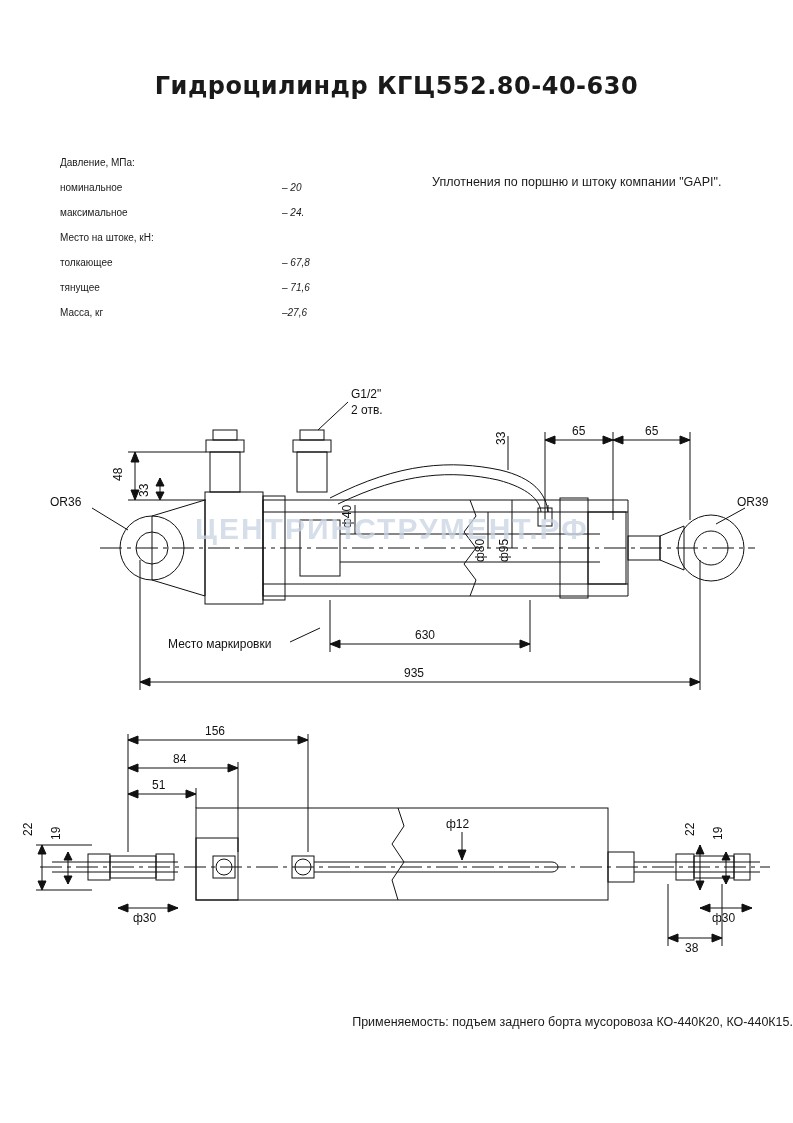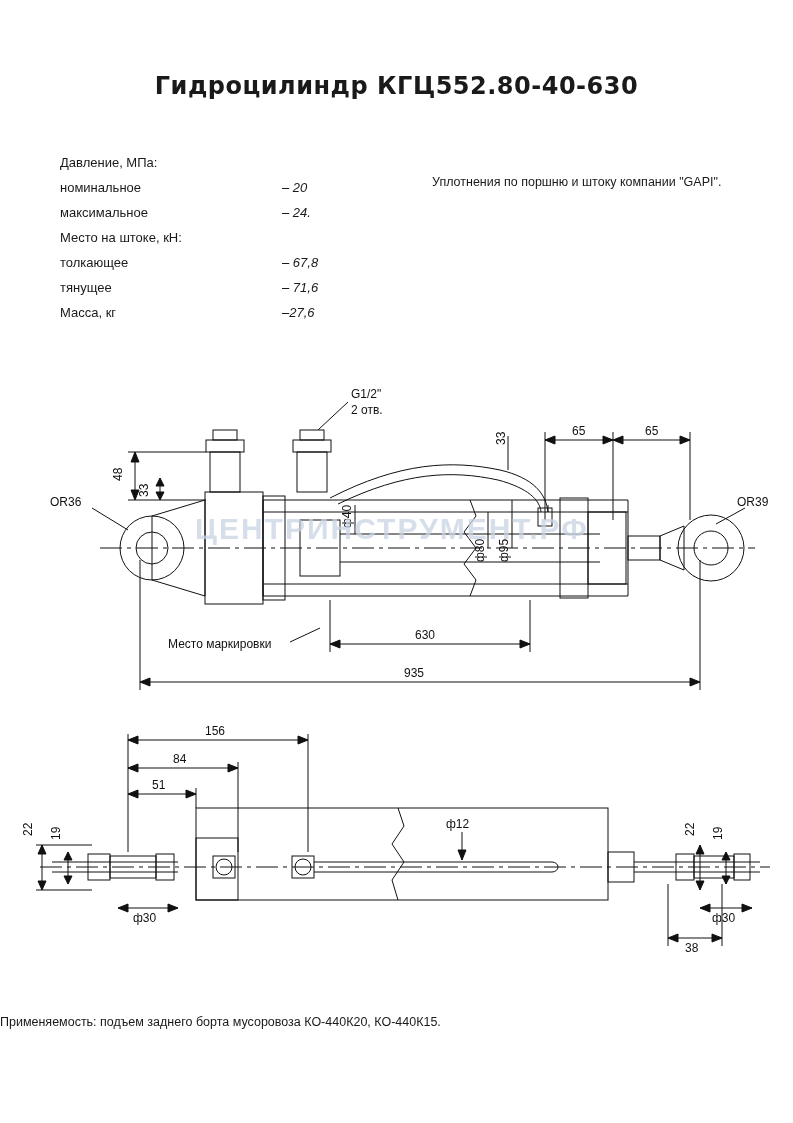--- a/index.html
+++ b/index.html
@@ -30,21 +30,21 @@
     font-weight: bold;
     letter-spacing: 0.5px;
     font-family: "DejaVu Sans", sans-serif;
   }
   
   .spec-left {
     position: absolute;
     top: 150px;
     left: 60px;
     width: 280px;
-    font-size: 13px;
+    font-size: 10px;
   }
   .spec-left .row {
     position: relative;
     height: 25px;
     line-height: 25px;
     white-space: nowrap;
   }
   .spec-left .val {
     position: absolute;
     left: 222px;
@@ -80,21 +80,21 @@
     letter-spacing: 2px;
     font-family: Liberation Sans, sans-serif;
     pointer-events: none;
   }
   
   .footer {
     position: absolute;
     top: 1015px;
     left: 0;
     width: 793px;
-    text-align: left;
+    text-align: right;
     font-size: 12.5px;
   }
   text {
     font-family: "Liberation Sans", sans-serif;
     fill: #111;
   }
 </style>
 </head>
 <body>
 

